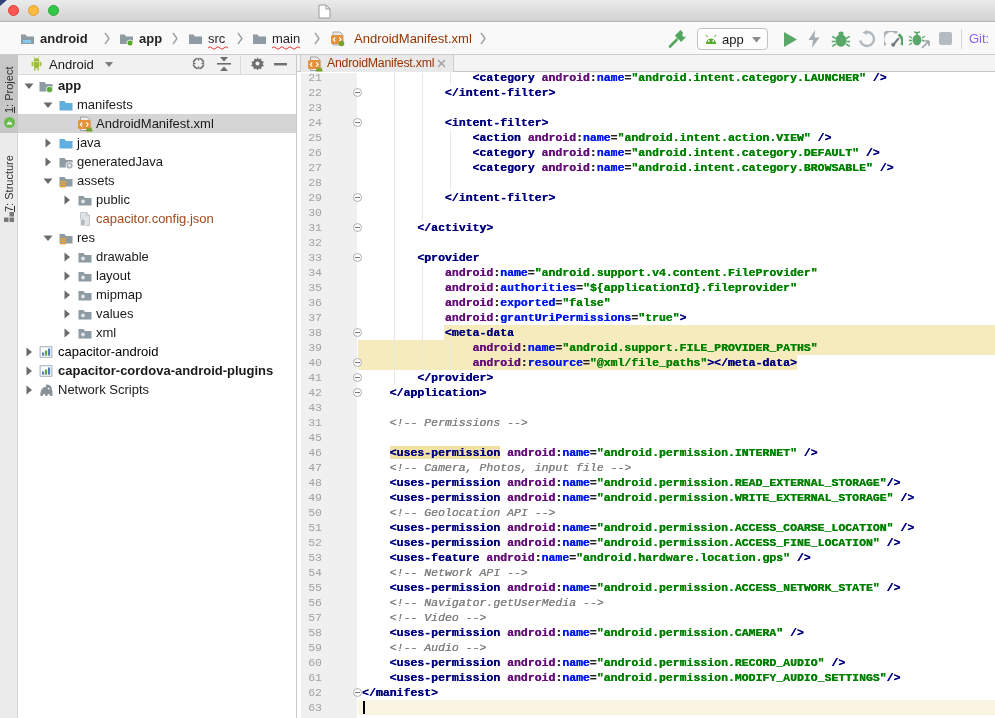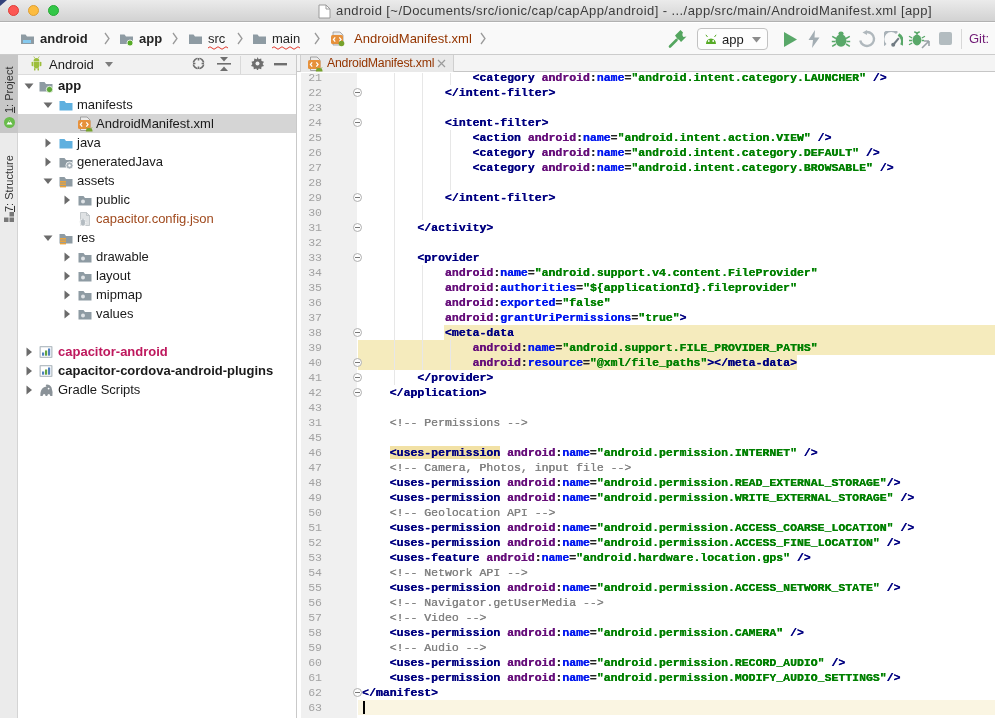--- a/index.html
+++ b/index.html
@@ -40,41 +40,40 @@
 #codeclip{position:absolute;left:301px;top:73px;width:749px;height:645px;overflow:hidden}
 #codewrap{position:absolute;left:-297px;top:-73px;width:995px;height:718px}
 .ln{position:absolute;left:358px;height:15px;line-height:15.2px;white-space:pre;
   font-family:"Liberation Mono",monospace;font-size:11.5px;font-weight:bold;color:#111;text-shadow:0.35px 0 0 currentColor}
 .t{color:#000080}
 .p{color:#660e7a}
 .a{color:#0017ef}
 .d{color:#222;font-weight:bold}
 .s{color:#008000}
 .sg{color:#008000;background:#e7f3df}
-.c{color:#828282;font-weight:normal;}
+.c{color:#828282;font-weight:normal;font-style:italic}
 .hl{background:#f2e1a5}
 .selyel{position:absolute;background:#f5ebbd}
 .caretline{position:absolute;left:354px;top:700px;width:641px;height:15px;background:#faf5e2}
 .fold{position:absolute;left:349px;width:9px;height:9px;background:#fdfdfd;border:1px solid #b0b0b0;border-radius:50%}
 .fold:after{content:"";position:absolute;left:1px;top:3px;width:5px;height:1px;background:#777}
 .iguide{position:absolute;width:1px;background:#e7e7e7}
 </style></head><body>
 
 <div id="titlebar">
  <svg class="abs" style="left:0;top:0" width="7" height="6">
       <path d="M0 0 L7 0 L0 6 Z" fill="#33427a"></path>
     </svg>
  <div class="tl" style="left:7.5px;background:#fc5753;border:0.5px solid #df3e38"></div>
  <div class="tl" style="left:27.5px;background:#fdbc40;border:0.5px solid #de9f34"></div>
  <div class="tl" style="left:47.5px;background:#33c748;border:0.5px solid #27aa35"></div>
  <svg class="abs" style="left:318px;top:4px" width="13" height="15">
    <path d="M1 1 h7 l4 4 v9 h-11 z" fill="#fff" stroke="#9a9a9a" stroke-width="1"></path>
    <path d="M8 1 v4 h4" fill="none" stroke="#9a9a9a" stroke-width="1"></path>
  </svg>
- <div id="title">android [~/Documents/src/ionic/cap/capApp/android] - .../app/src/main/AndroidManifest.xml [app]</div>
 </div>
 
 <div id="navbar">
 
  <svg class="abs" style="left:20px;top:9px" width="15" height="14">
       <path d="M1 2.5 h4.5 l1.5 2 H14 V12 H1 Z" fill="#8e9ba3"></path>
       <rect x="3" y="8" width="8" height="3" fill="#86c9ee"></rect>
     </svg>
  <div class="bc bcb" style="left:40px">android</div>
  <svg class="chev" style="left:104px">
@@ -157,21 +156,21 @@
    <circle cx="9.2" cy="13.8" r="2" fill="#707b82"></circle>
  </svg>
  <svg class="abs" style="left:908px;top:6px" width="23" height="20">
    <ellipse cx="9" cy="11" rx="4.4" ry="5.4" fill="#59a869"></ellipse>
    <path d="M9 5.6 a2.8 2.8 0 0 1 2.8 -2.6 M9 5.6 a2.8 2.8 0 0 0 -2.8 -2.6" stroke="#59a869" stroke-width="1.3" fill="none"></path>
    <path d="M4.2 9 L1 7.2 M4.2 11.5 H1 M4.2 14 L1 15.8 M13.8 9 L17 7.2 M13.8 11.5 H16" stroke="#59a869" stroke-width="1.3"></path>
    <path d="M14 19 L21 12 M21 12 h-5 M21 12 v5" stroke="#9aa3a8" stroke-width="1.6" fill="none"></path>
  </svg>
  <rect class="abs" style="left:939px;top:9px;width:13px;height:13px;background:#b3bcc0;border-radius:2px"></rect>
  <div class="abs" style="left:961px;top:6px;width:1px;height:20px;background:#d8d8d8"></div>
- <div class="bc" style="left:969px;color:#701a75">Git:</div>
+ <div class="bc" style="left:969px;color:#8b5cf6">Git:</div>
 </div>
 
 <div id="strip">
  <div id="projbtn"></div>
  <div class="vtext" style="left:3px;top:58px"><span style="text-decoration:underline">1</span>: Project</div>
  <svg class="abs" style="left:4px;top:62px" width="11" height="11">
       <circle cx="5.5" cy="5.5" r="5.5" fill="#69bc4b"></circle>
       <path d="M2.5 7.5 l3-4.5 3 4.5 z" fill="#fff"></path>
       <circle cx="5.5" cy="4.6" r="1.1" fill="#69bc4b"></circle>
     </svg>
@@ -345,32 +344,42 @@
 <div class="row" style="top:209px">
         <svg class="tri" style="left:43.5px">
           <path d="M2.5 0.5 l5.5 4.5 l-5.5 4.5 z" fill="#6b6b6b"></path>
         </svg>
         <svg class="abs" style="left:59px;top:1.5px" width="16" height="16">
           <path d="M1.5 4 h5 l1.5 2 h6.5 V13.5 H1.5 Z" fill="#8e9ba3"></path>
           <circle cx="6" cy="9.5" r="2" fill="#dfe3e6"></circle>
         </svg>
         <div class="tlabel" style="left:78px;font-weight:normal;color:#1a1a1a;height:19px;line-height:19px">mipmap</div>
       </div>
+<div class="row" style="top:247px">
+        <svg class="tri" style="left:43.5px">
+          <path d="M2.5 0.5 l5.5 4.5 l-5.5 4.5 z" fill="#6b6b6b"></path>
+        </svg>
+        <svg class="abs" style="left:59px;top:1.5px" width="16" height="16">
+          <path d="M1.5 4 h5 l1.5 2 h6.5 V13.5 H1.5 Z" fill="#8e9ba3"></path>
+          <circle cx="6" cy="9.5" r="2" fill="#dfe3e6"></circle>
+        </svg>
+        <div class="tlabel" style="left:78px;font-weight:normal;color:#1a1a1a;height:19px;line-height:19px">xml</div>
+      </div>
 <div class="row" style="top:266px">
         <svg class="tri" style="left:6.0px">
           <path d="M2.5 0.5 l5.5 4.5 l-5.5 4.5 z" fill="#6b6b6b"></path>
         </svg>
         <svg class="abs" style="left:20px;top:1.5px" width="16" height="16">
           <rect x="1.5" y="2" width="13" height="12" rx="1" fill="#b6bfc5"></rect>
           <rect x="2.8" y="3.3" width="10.4" height="9.4" fill="#fff"></rect>
           <rect x="4" y="8.5" width="2.2" height="3.2" fill="#4d7fbd"></rect>
           <rect x="7" y="6.5" width="2.2" height="5.2" fill="#63a53f"></rect>
           <rect x="10" y="4.5" width="2.2" height="7.2" fill="#4d7fbd"></rect>
         </svg>
-        <div class="tlabel" style="left:40px;font-weight:bold;color:#be185d;height:19px;line-height:19px">capacitor-android</div>
+        <div class="tlabel" style="left:40px;font-weight:normal;color:#000000;height:19px;line-height:19px">capacitor-android</div>
       </div>
 <div class="row" style="top:285px">
         <svg class="tri" style="left:6.0px">
           <path d="M2.5 0.5 l5.5 4.5 l-5.5 4.5 z" fill="#6b6b6b"></path>
         </svg>
         <svg class="abs" style="left:20px;top:1.5px" width="16" height="16">
           <rect x="1.5" y="2" width="13" height="12" rx="1" fill="#b6bfc5"></rect>
           <rect x="2.8" y="3.3" width="10.4" height="9.4" fill="#fff"></rect>
           <rect x="4" y="8.5" width="2.2" height="3.2" fill="#4d7fbd"></rect>
           <rect x="7" y="6.5" width="2.2" height="5.2" fill="#63a53f"></rect>
@@ -379,21 +388,21 @@
         <div class="tlabel" style="left:40px;font-weight:bold;color:#1a1a1a;height:19px;line-height:19px">capacitor-cordova-android-plugins</div>
       </div>
 <div class="row" style="top:304px">
         <svg class="tri" style="left:6.0px">
           <path d="M2.5 0.5 l5.5 4.5 l-5.5 4.5 z" fill="#6b6b6b"></path>
         </svg>
         <svg class="abs" style="left:20px;top:1.5px" width="16" height="16">
           <path d="M13.5 5.5 q-1.5 -3 -4.5 -3 q-1.2 0 -1.2 .9 q0 .6 .8 1.2 q-4.1 .3 -5.6 4.2 q-1 2.6 -.6 5.2 h2.2 q.3-2 1.6-2 q1.2 0 1.4 2 h1.6 q.4-2 1.6-2 q1.3 0 1.5 2 h2.1 q.6-4.4-.9-8.5 z" fill="#8a9298"></path>
           <circle cx="10.6" cy="6.6" r="0.9" fill="#fff"></circle>
         </svg>
-        <div class="tlabel" style="left:40px;font-weight:normal;color:#1a1a1a;height:19px;line-height:19px">Gradle Scripts</div>
+        <div class="tlabel" style="left:40px;font-weight:normal;color:#1a1a1a;height:19px;line-height:19px">Network Scripts</div>
       </div>
  </div>
 </div>
 <div id="pdivider"></div>
 
 <div id="codeclip">
     <div id="codewrap">
 <div style="position:absolute;left:297px;top:70px;width:56px;height:648px;background:#f0f0f0"></div>
 <div class="caretline"></div>
 <div class="selyel" style="left:440px;top:325px;width:555px;height:15px"></div>

